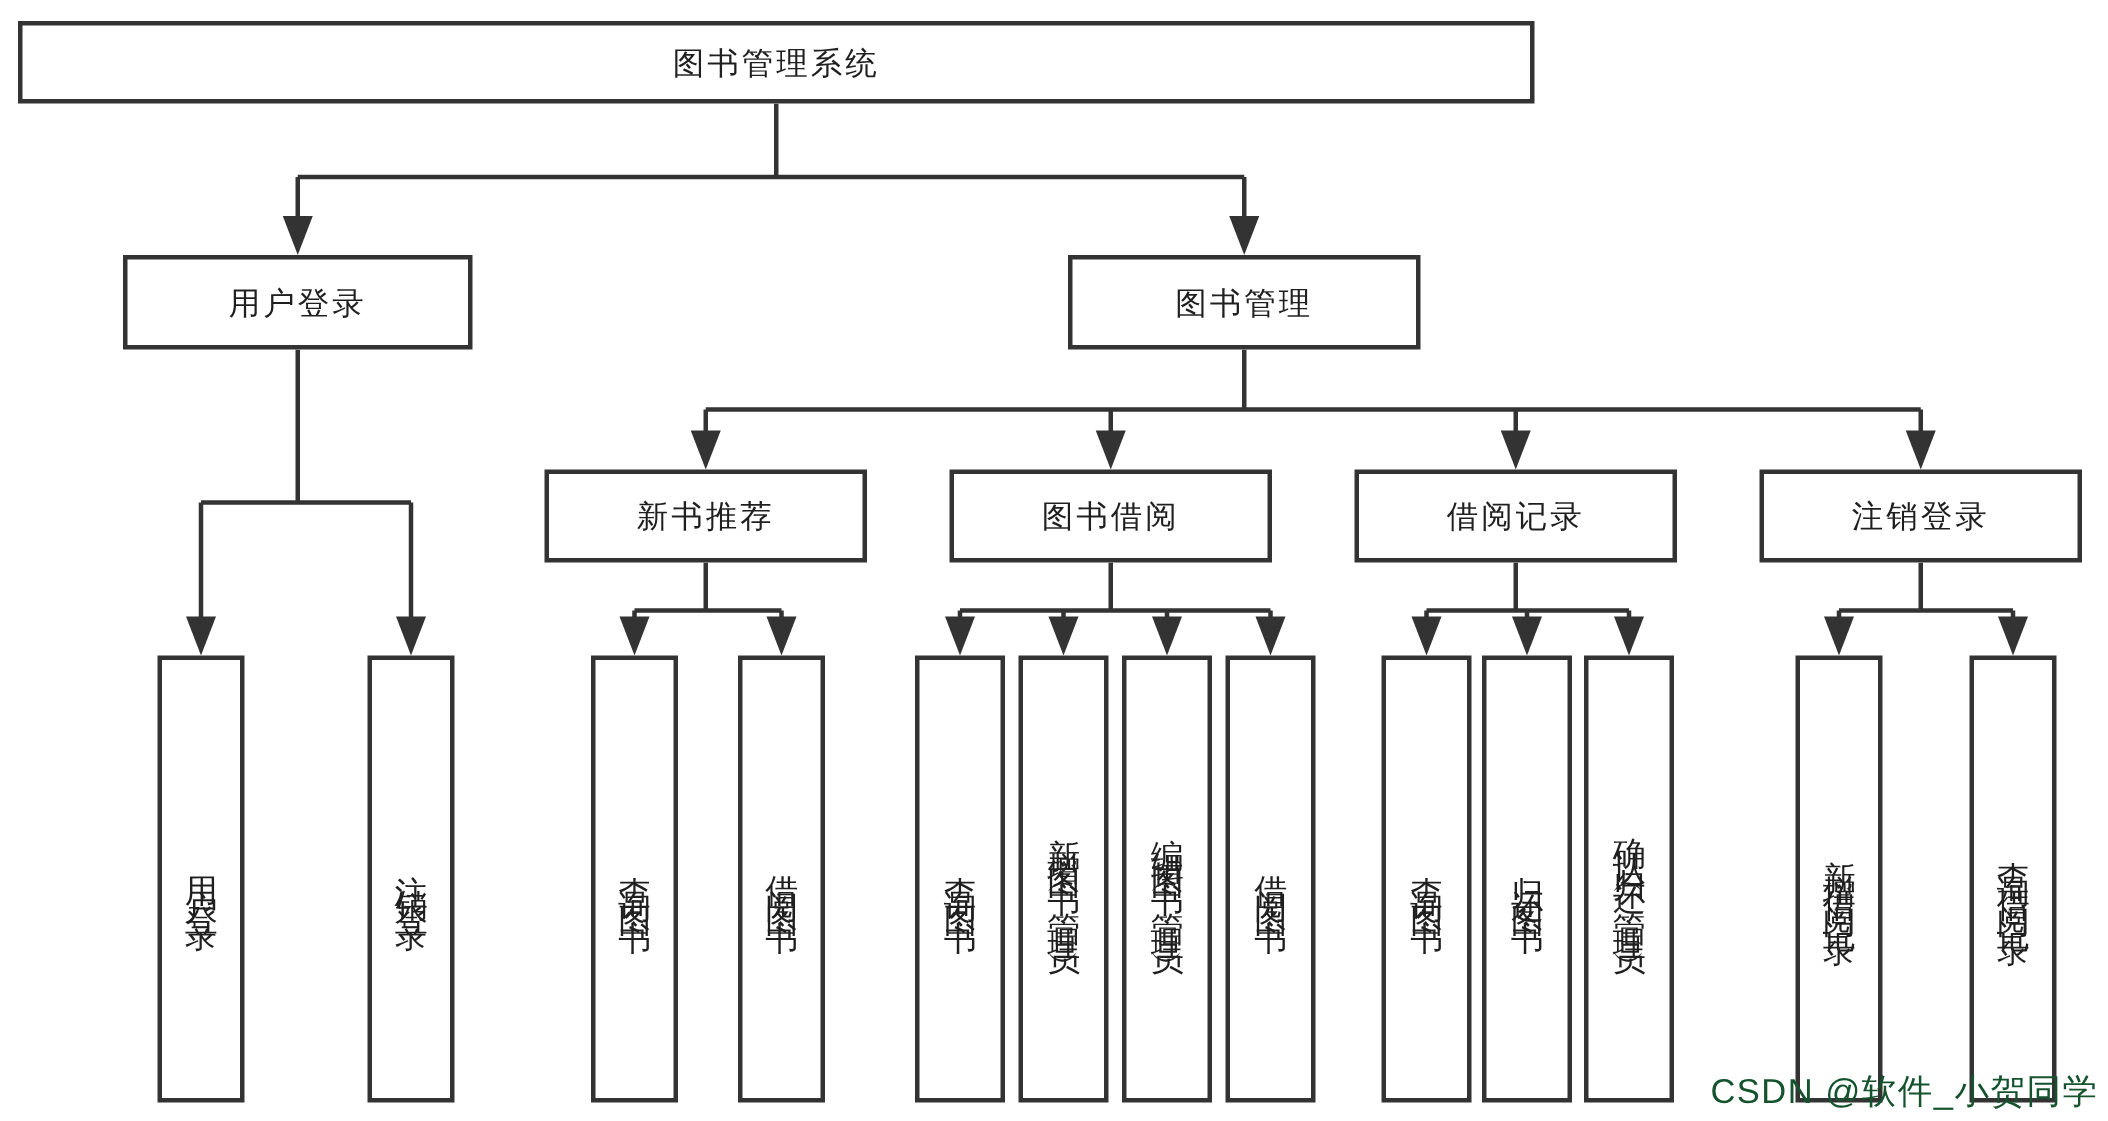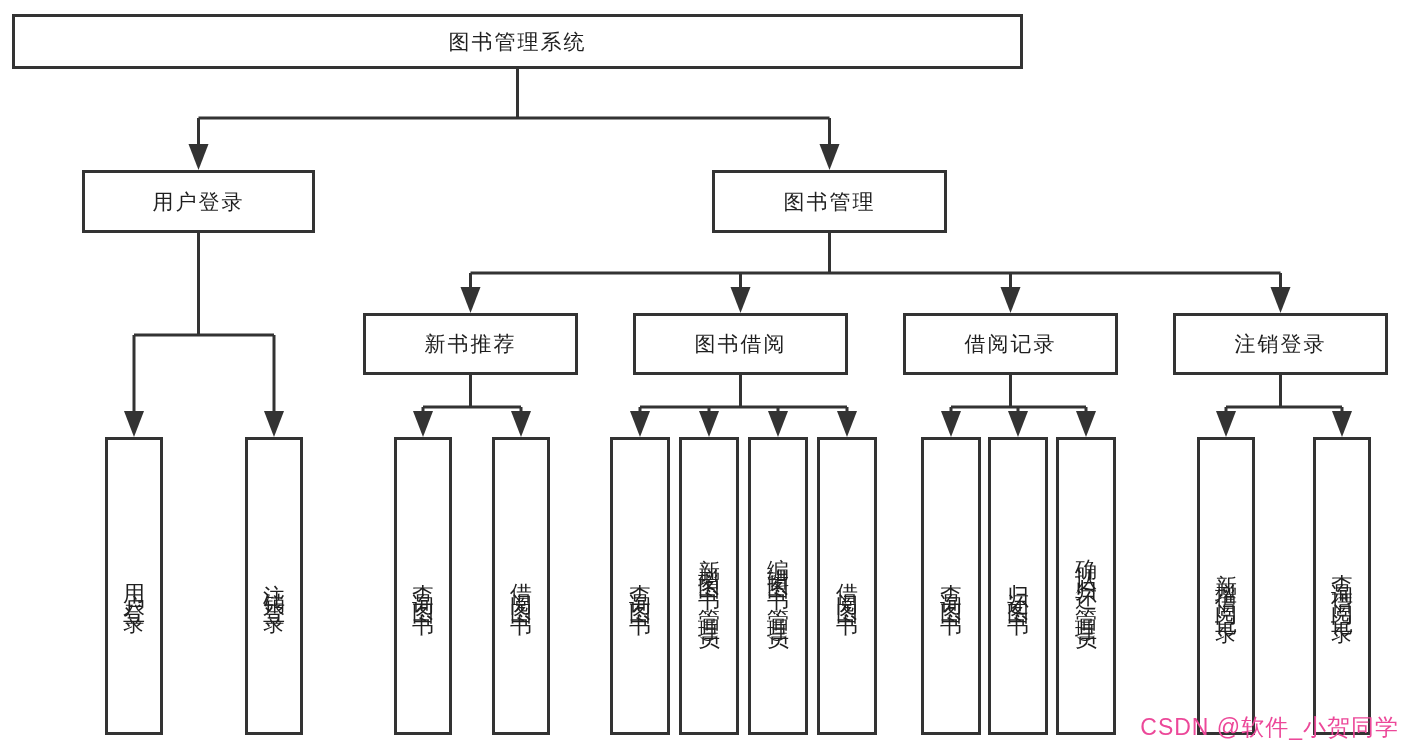--- a/index.html
+++ b/index.html
@@ -70,21 +70,21 @@
   .n-d3 { left: 1056px; width: 60px; }
   .n-e1 { left: 1197px; width: 58px; }
   .n-e2 { left: 1313px; width: 58px; }
   #watermark {
     position: absolute;
     right: 6px;
     bottom: 4px;
     z-index: 3;
     font-size: 23px;
     letter-spacing: 1px;
-    color: #ec4899;
+    color: #14532d;
     white-space: nowrap;
   }
 </style>
 </head>
 <body>
 
 <div id="canvas">
 
   <svg id="connectors" width="1405" height="747" viewBox="0 0 1405 747">
     <g stroke="#333333" stroke-width="3" fill="none">

